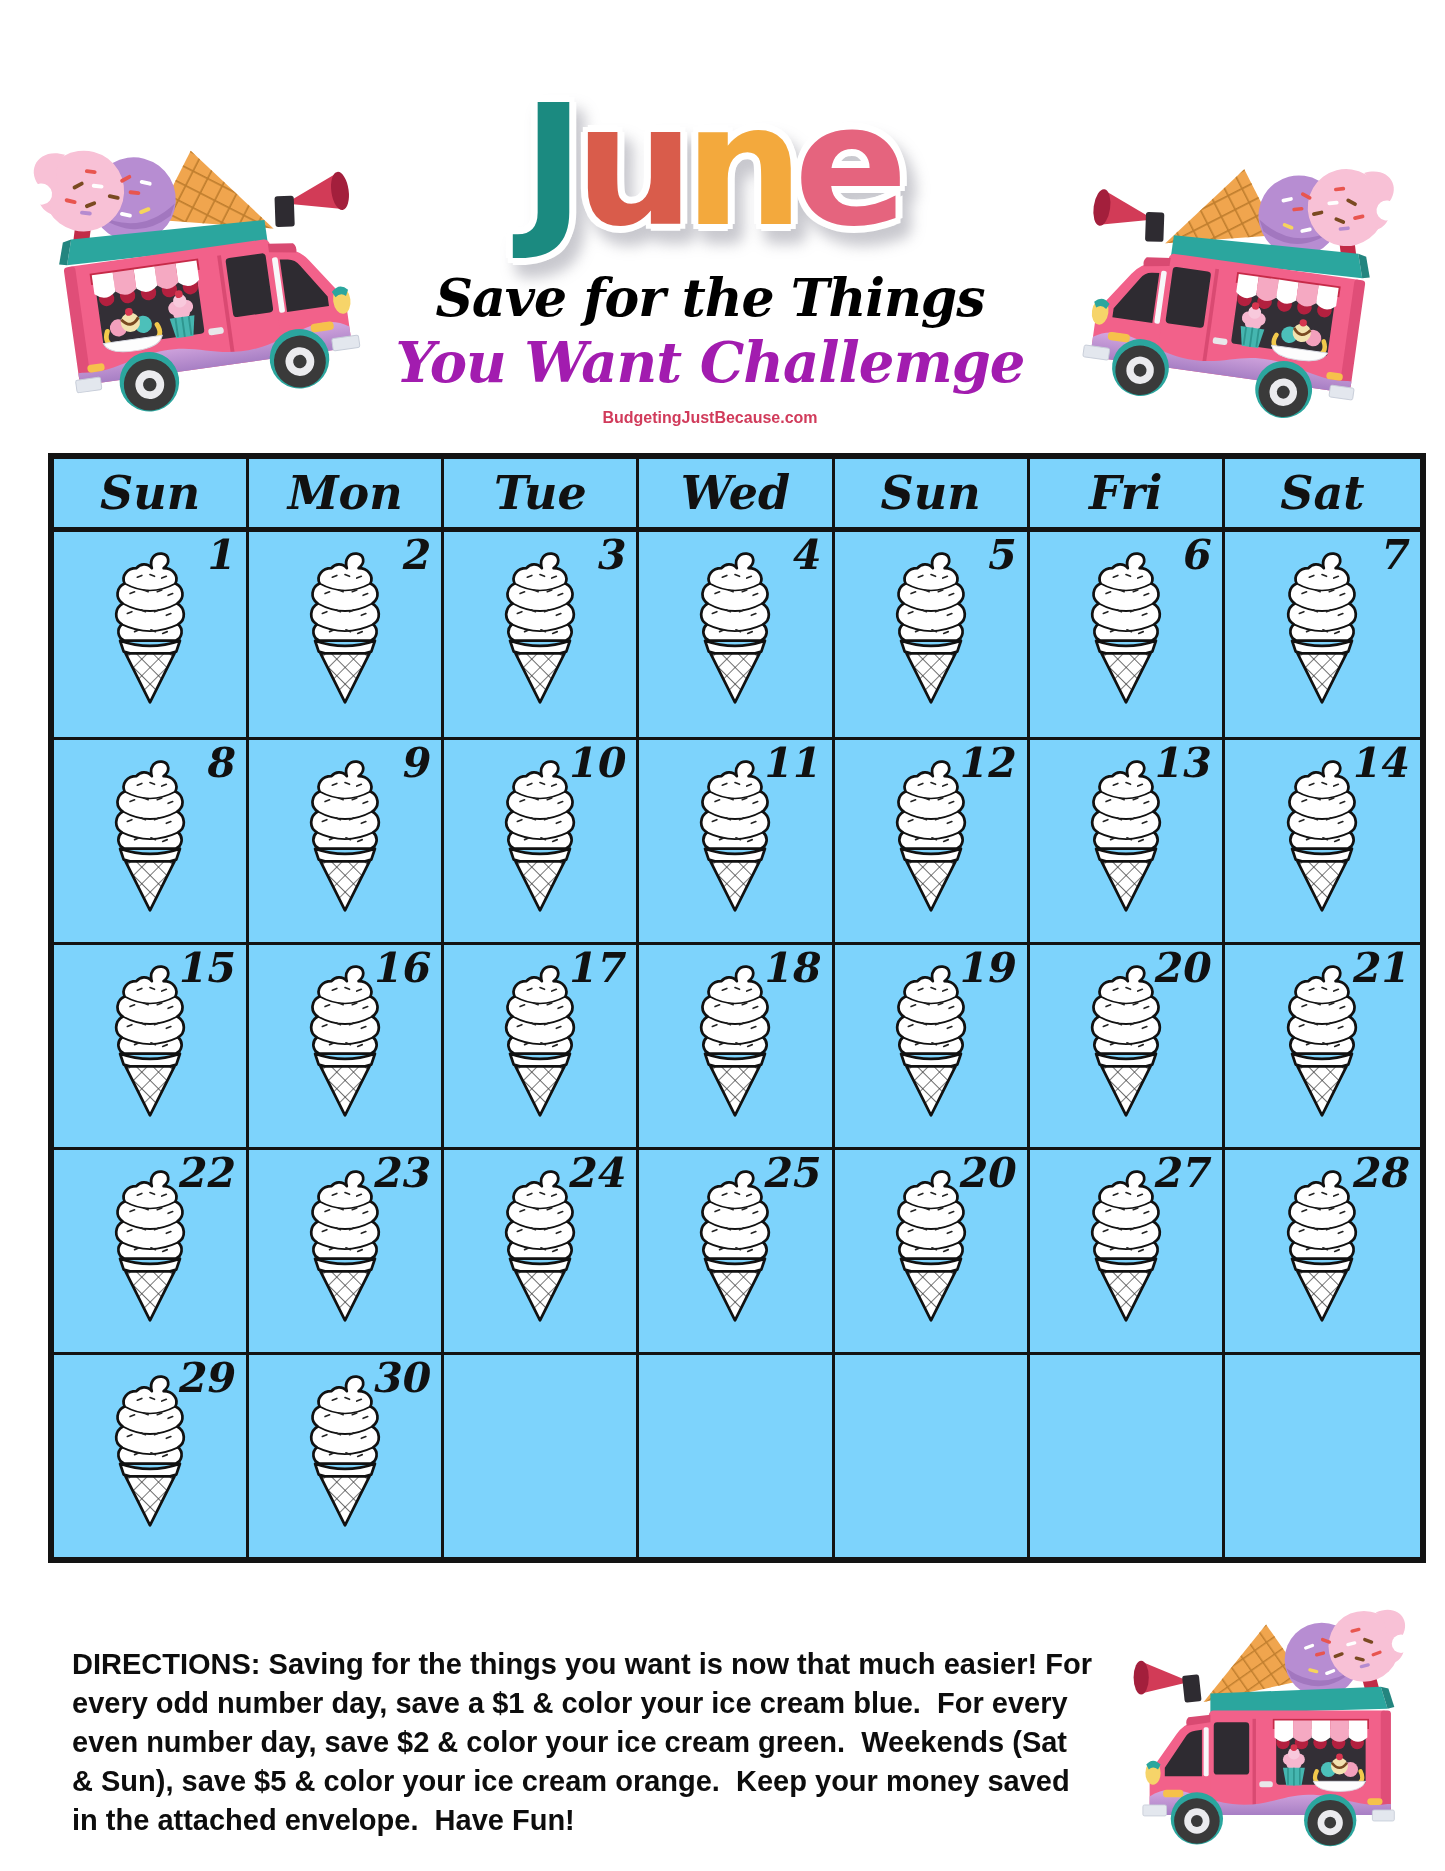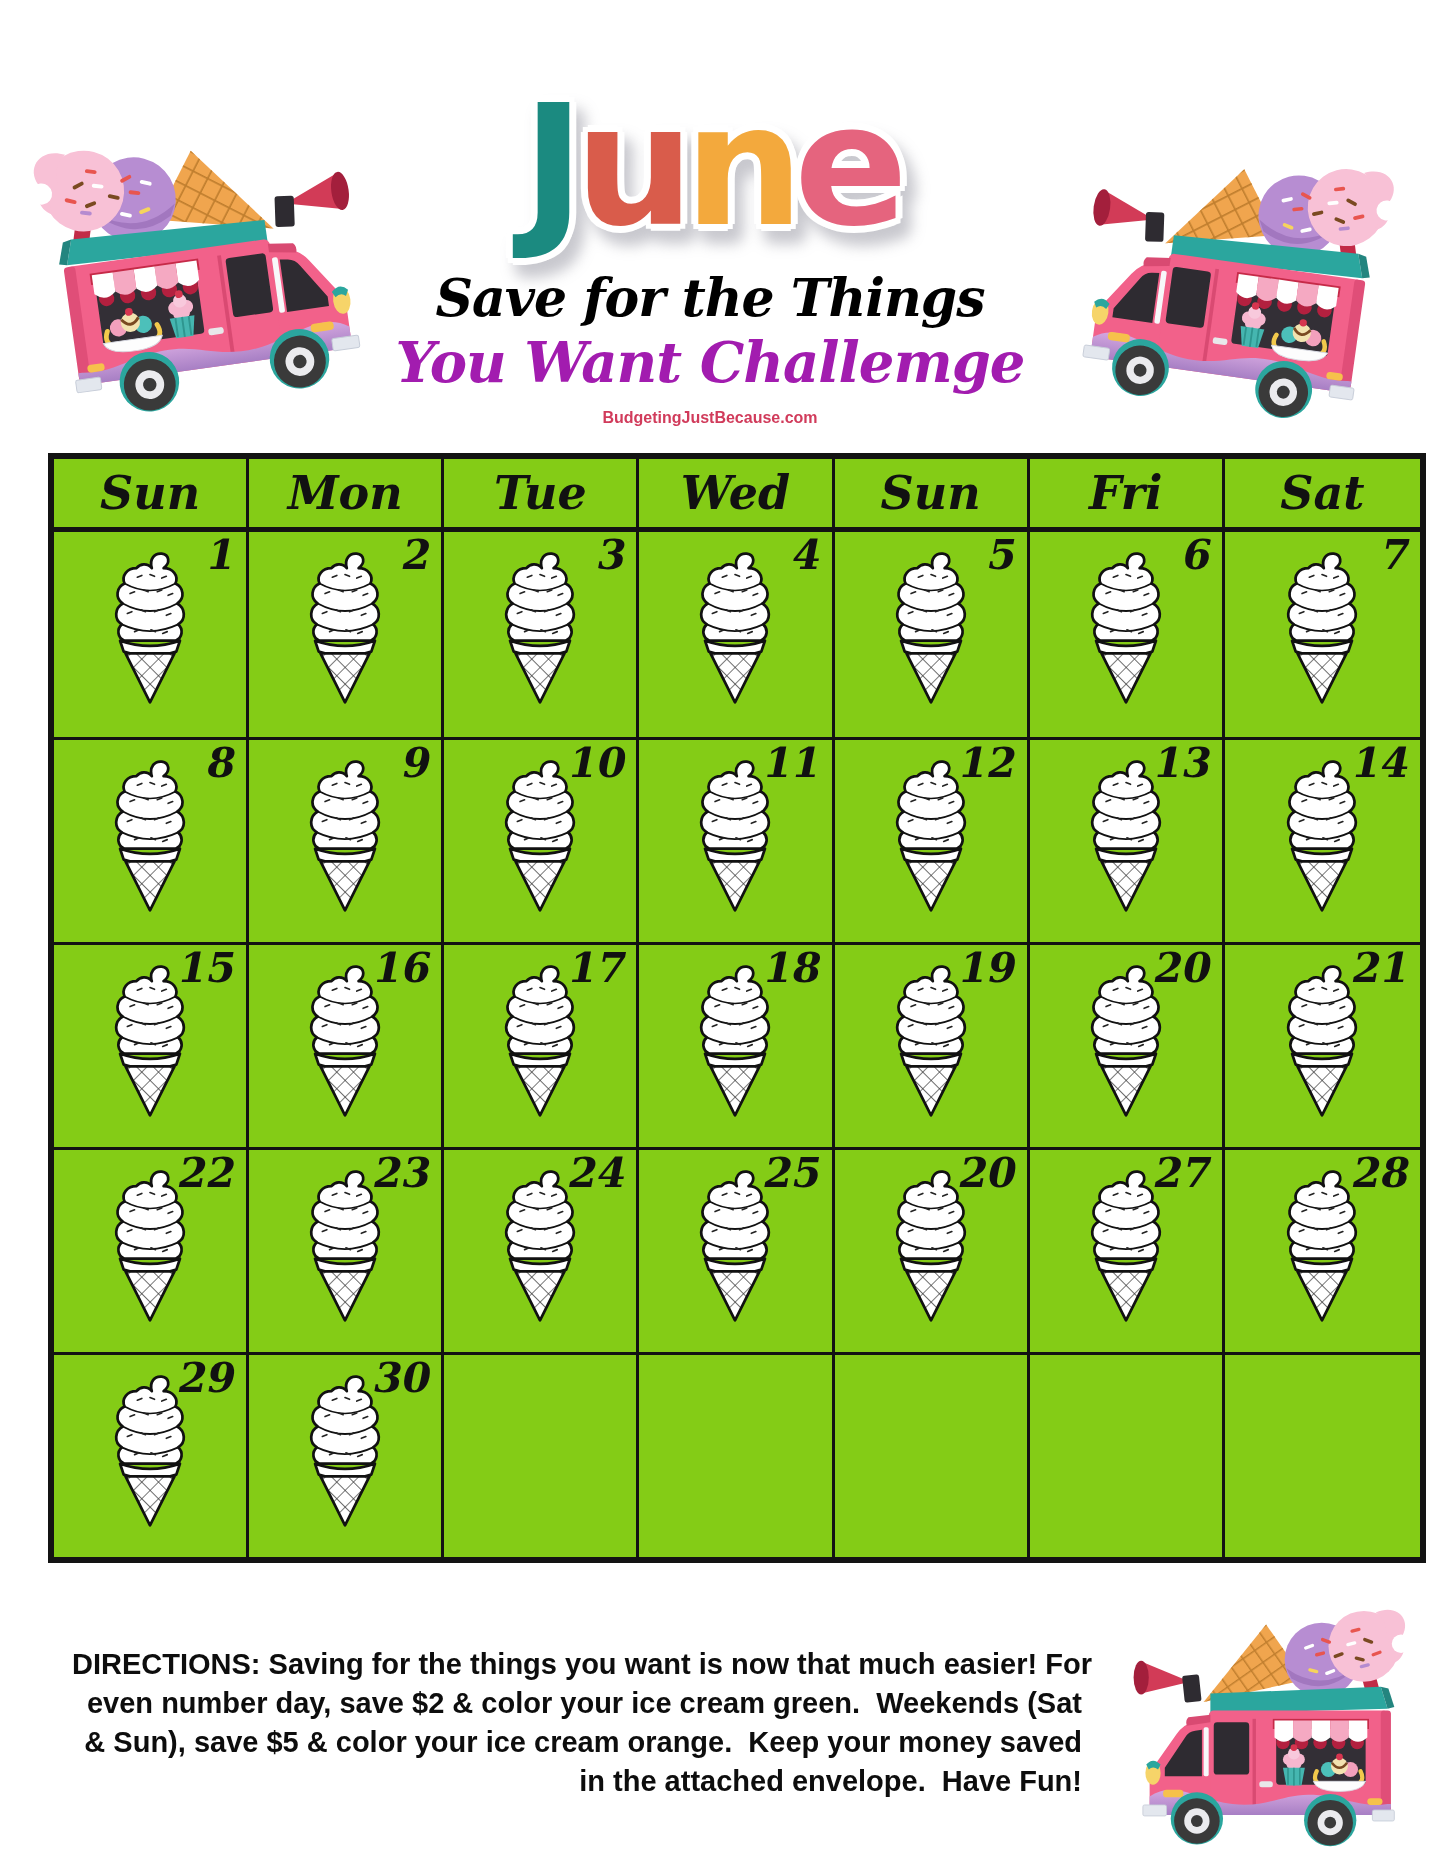--- a/index.html
+++ b/index.html
@@ -20,35 +20,35 @@
         font-size:16px;color:#d13b5b;}
 
   
   .truck{position:absolute;}
   .truck-left{left:40px;top:112px;width:346px;height:312px;transform:rotate(-8deg) scaleX(-1);transform-origin:50% 50%;}
   .truck-right{left:1058px;top:132px;width:330px;height:298px;transform:rotate(8deg);transform-origin:50% 50%;}
   .truck-bottom{left:1100px;top:1594px;width:322px;height:270px;}
 
   
   .calendar{position:absolute;left:48px;top:453px;width:1378px;box-sizing:border-box;
-            border:6px solid #131313;background:#84cc16;}
+            border:6px solid #131313;background:#7dd3fc;}
   .dayrow{display:grid;grid-template-columns:repeat(7,1fr);height:68px;border-bottom:5px solid #131313;}
   .dayhead{display:flex;align-items:center;justify-content:center;border-right:3px solid #131313;
            font-family:"DejaVu Serif",serif;font-style:italic;font-weight:700;font-size:46px;}
   .dayhead:last-child{border-right:none;border-radius:24px;}
   .grid{display:grid;grid-template-columns:repeat(7,1fr);grid-auto-rows:205px;}
   .cell{position:relative;border-right:3px solid #131313;border-top:3px solid #131313;}
   .cell:nth-child(7n){border-right:none;}
   .cell:nth-child(-n+7){border-top:none;}
   .cone{display:block;width:100px;height:156px;margin:18px auto 0;}
   .num{position:absolute;top:0px;right:10px;font-family:"DejaVu Serif",serif;font-style:italic;
        font-weight:800;font-size:41px;line-height:46px;}
 
   
-  .directions{position:absolute;left:72px;top:1645px;width:1010px;text-align:right;}
+  .directions{position:absolute;left:72px;top:1645px;width:1010px;}
   .dline{white-space:pre;font-family:"Liberation Sans",sans-serif;font-weight:700;
          font-size:29px;line-height:39px;color:#0d0d0d;}
 
   .defs-svg{position:absolute;width:0;height:0;overflow:hidden;}
 </style>
 </head>
 <body>
 
 <svg class="defs-svg" aria-hidden="true">
   <defs>
@@ -387,20 +387,21 @@
         <div class="cell"></div>
         <div class="cell"></div>
         <div class="cell"></div>
         <div class="cell"></div>
         <div class="cell"></div>
       </div>
   </div>
 
   <div class="directions">
     <div class="dline">DIRECTIONS: Saving for the things you want is now that much easier! For</div>
+    <div class="dline">every odd number day, save a $1 &amp; color your ice cream blue.  For every</div>
     <div class="dline">even number day, save $2 &amp; color your ice cream green.  Weekends (Sat</div>
     <div class="dline">&amp; Sun), save $5 &amp; color your ice cream orange.  Keep your money saved</div>
     <div class="dline">in the attached envelope.  Have Fun!</div>
   </div>
 
   <svg class="truck truck-bottom" viewBox="0 0 360 320">
     <use href="#truck" xlink:href="#truck"></use>
   </svg>
 
 </div>

